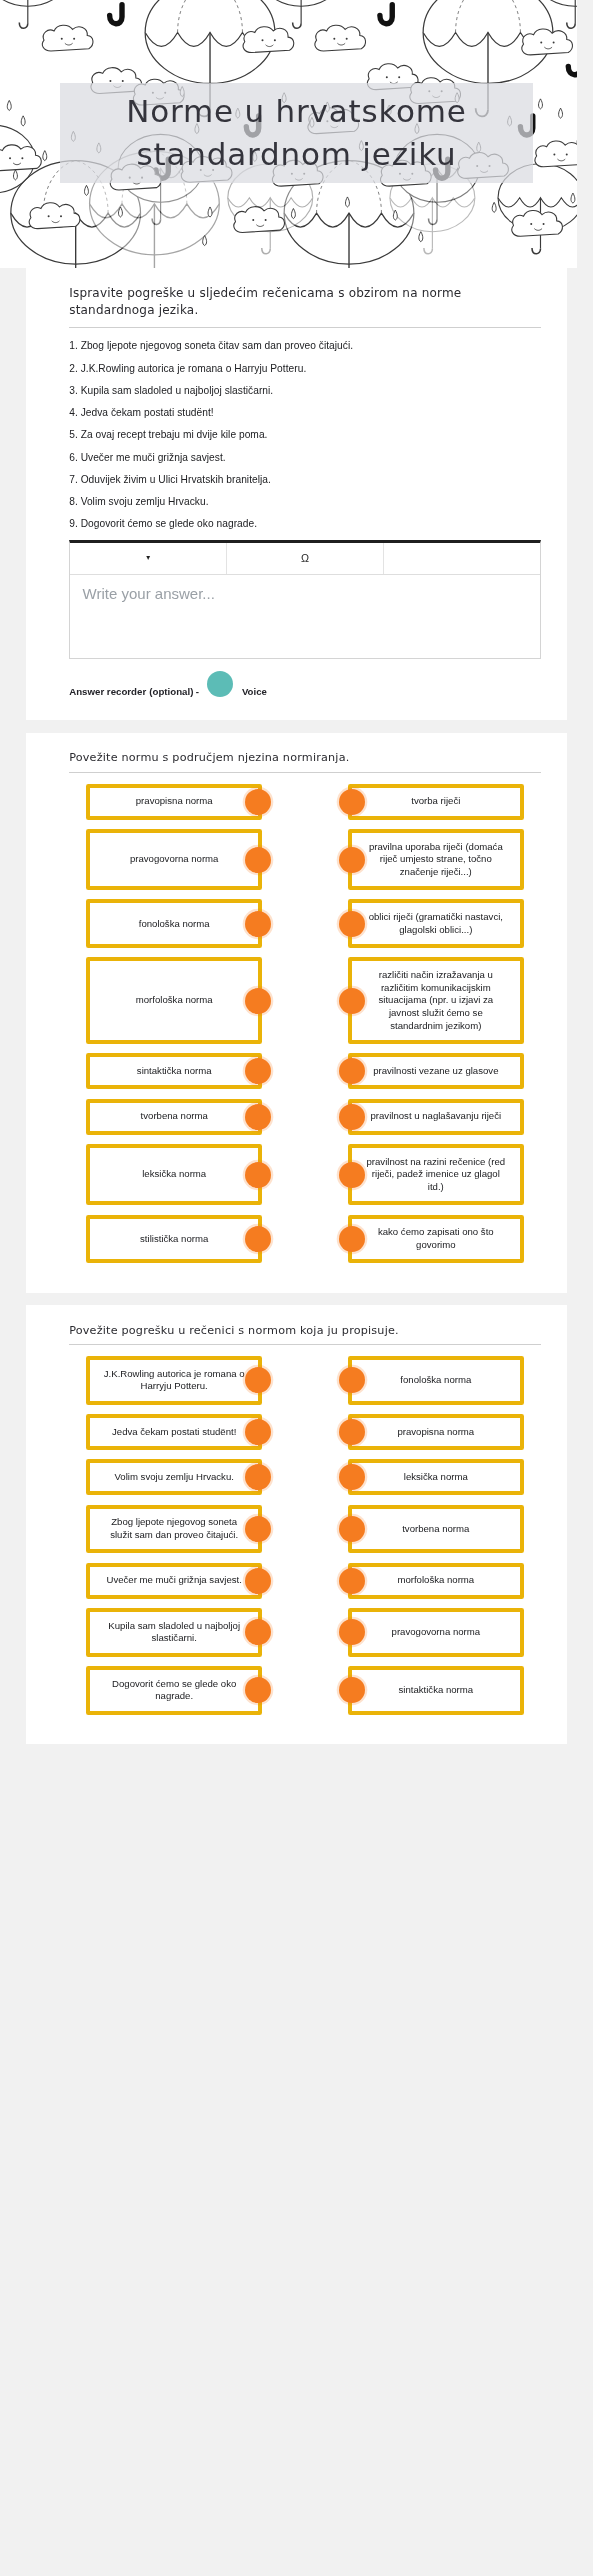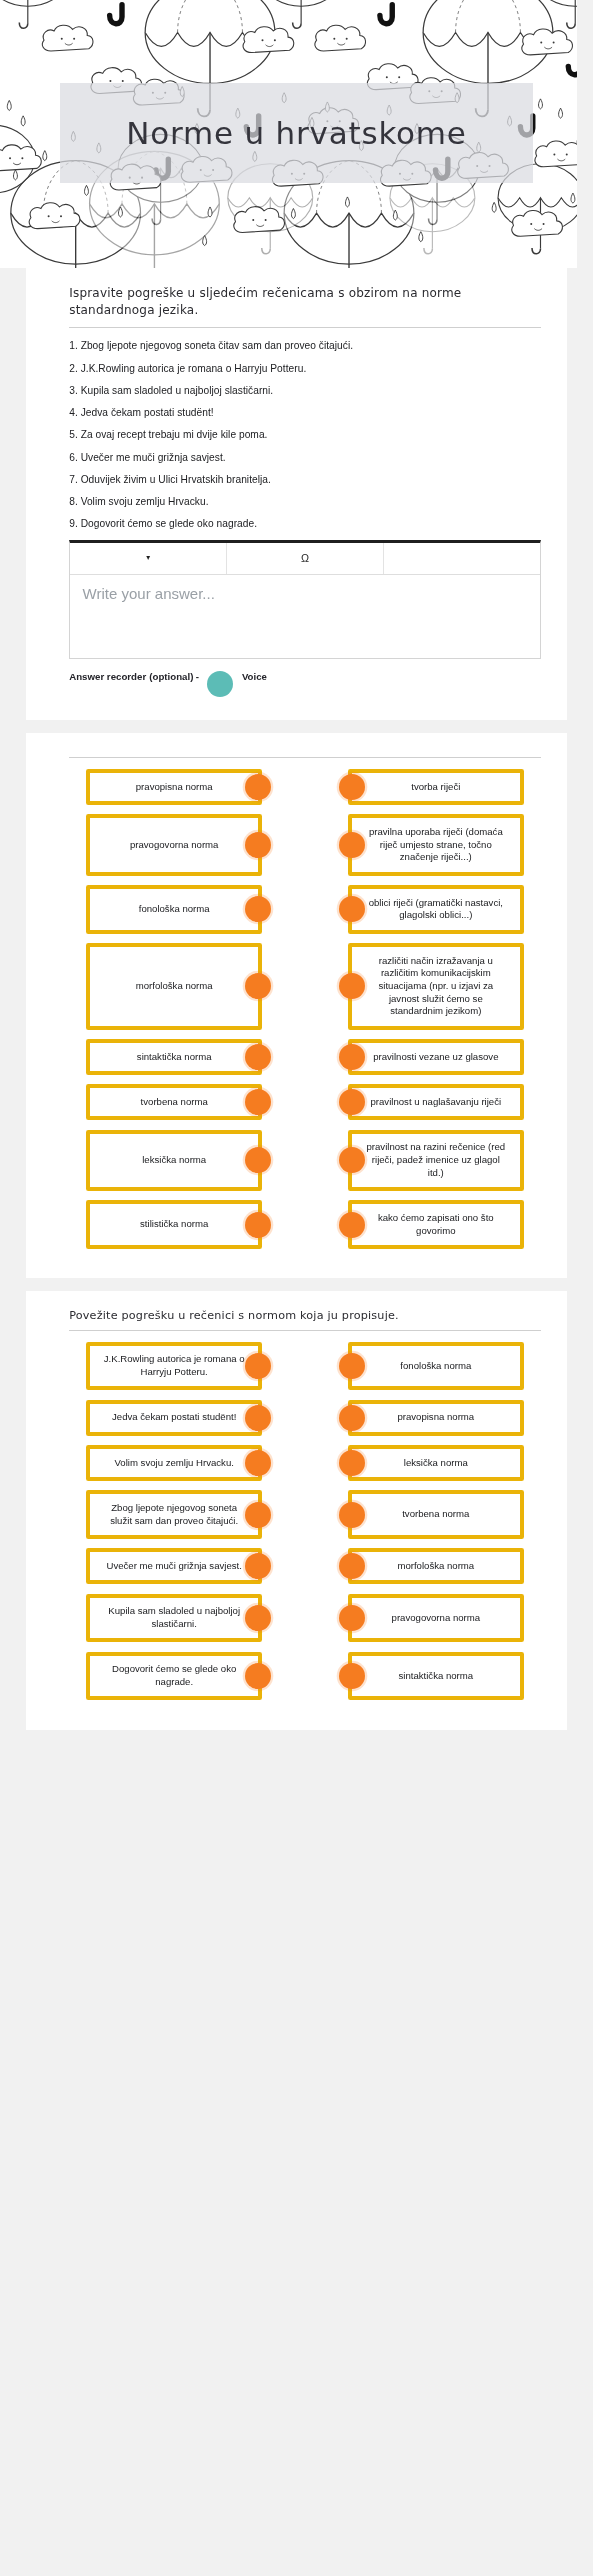--- a/index.html
+++ b/index.html
@@ -98,21 +98,21 @@
   .omega { font-size: 10.8px; }
   .editor-body {
     height: 83px;
     padding: 10.8px 12.4px;
     font-size: 15px;
     color: #9aa0a6;
   }
 
   
   .recorder-row {
-    display:flex; align-items:flex-start;
+    display:flex; align-items:flex-end;
     margin: 12.4px 6.2px 3.1px 6.2px;
     gap: 0;
   }
   .rec-label {
     font-size: 9.7px; font-weight: 700; color:#24242a;
     white-space: nowrap;
   }
   .rec-dash { font-weight:700; font-size: 9.7px; margin: 0 1.5px 0 2.3px;}
   .rec-btn {
     width: 26px; height: 26px; border-radius: 50%;
@@ -277,20 +277,21 @@
       <use href="#drop" x="450" y="255"></use>
         <use href="#drop" x="512" y="272"></use>
       <use href="#drop" x="640" y="262"></use>
         <use href="#drop" x="742" y="250"></use>
       <use href="#drop" x="545" y="300"></use>
         <use href="#drop" x="265" y="305"></use>
     </svg>
 
     <div class="title-block">
       <div class="title-line">Norme u hrvatskome</div>
+      <div class="title-line">standardnom jeziku</div>
     </div>
   </div>
 
   <div class="card">
     <p class="q-title">Ispravite pogreške u sljedećim rečenicama s obzirom na norme standardnoga jezika.</p>
     <hr class="rule">
     <ul class="sent-list">
       <li>1. Zbog ljepote njegovog soneta čitav sam dan proveo čitajući.</li>
       <li>2. J.K.Rowling autorica je romana o Harryju Potteru.</li>
       <li>3. Kupila sam sladoled u najboljoj slastičarni.</li>
@@ -320,20 +321,21 @@
       <span class="rec-label opt" style="margin-left:3.1px;">(optional)</span>
       <span class="rec-dash">-</span>
       <div class="rec-btn"></div>
       <span class="rec-voice">Voice</span>
     </div>
   </div>
 
   <div class="card-gap"></div>
 
   <div class="card">
+    <p class="section-title">Povežite normu s područjem njezina normiranja.</p>
     <hr class="rule">
     <div class="match-grid">
 
       <div class="match-row">
         <div class="opt-box left">
           <span>pravopisna norma</span>
           <span class="dot"></span>
         </div>
         <div class="opt-box right">
           <span class="dot"></span>

